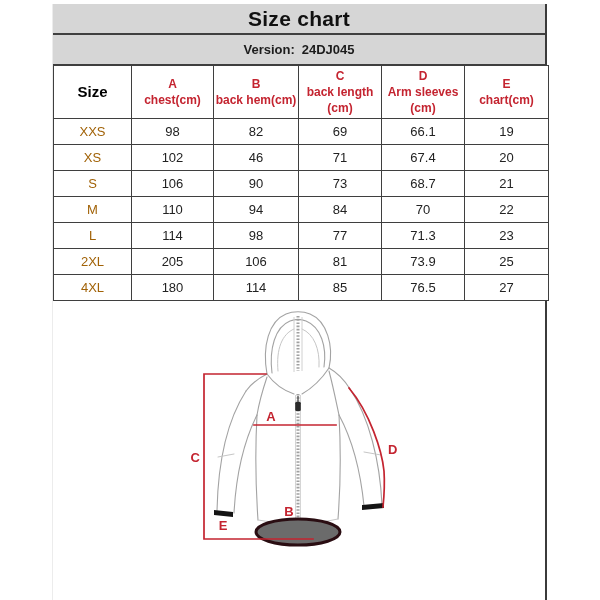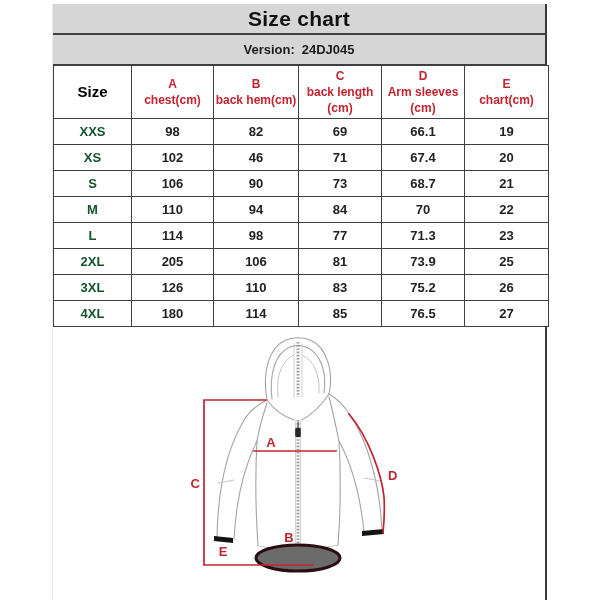--- a/index.html
+++ b/index.html
@@ -33,22 +33,22 @@
     background:#fff;
   }
   .size-table th,.size-table td{
     border:1px solid var(--border_dark);
     text-align:center;vertical-align:middle;padding:0;
   }
   .size-table thead th{height:52px;font-size:12px;font-weight:bold;line-height:1.35;}
   .size-table th.size-h{font-size:15px;color:#000;margin-top:19px;}
   .col-letter{display:block;color:var(--accent_red);}
   .col-name{display:block;white-space:pre-line;color:var(--accent_red);}
-  .size-table tbody td{height:25px;font-size:13px;color:#222;font-weight:bold;}
-  .size-table tbody td.size-col{font-weight:bold;color:#14532d;}
+  .size-table tbody td{height:25px;font-size:13px;color:#222;font-weight:normal;}
+  .size-table tbody td.size-col{font-weight:normal;color:#a16207;}
   .diagram{position:relative;height:254px;}
   .diagram svg{display:block;}
   .outline{fill:none;stroke:#a3a3a3;stroke-width:1.1;stroke-linecap:round;}
   .outline-light{fill:none;stroke:#c6c6c6;stroke-width:1;stroke-linecap:round;}
   .zip-side{stroke:#d0d0d0;stroke-width:1;}
   .zip{stroke:#a0a0a0;stroke-width:3;stroke-dasharray:1.6 1.6;fill:none;}
   .red{stroke:var(--accent_red);stroke-width:1.7;fill:none;stroke-linecap:square;}
   .redlabel{fill:var(--accent_red);font-weight:bold;font-size:13px;
     font-family:"Liberation Sans",sans-serif;}
   .cuff{fill:#141414;}
@@ -147,28 +147,20 @@
         </tr>
         <tr>
           <td class="size-col">2XL</td>
           <td>205</td>
           <td>106</td>
           <td>81</td>
           <td>73.9</td>
           <td>25</td>
         </tr>
         <tr>
-          <td class="size-col">3XL</td>
-          <td>126</td>
-          <td>110</td>
-          <td>83</td>
-          <td>75.2</td>
-          <td>26</td>
-        </tr>
-        <tr>
           <td class="size-col">4XL</td>
           <td>180</td>
           <td>114</td>
           <td>85</td>
           <td>76.5</td>
           <td>27</td>
         </tr>
       </tbody>
   </table>
 

